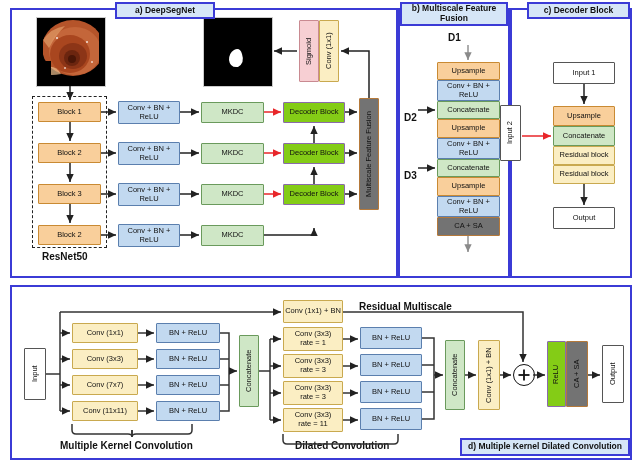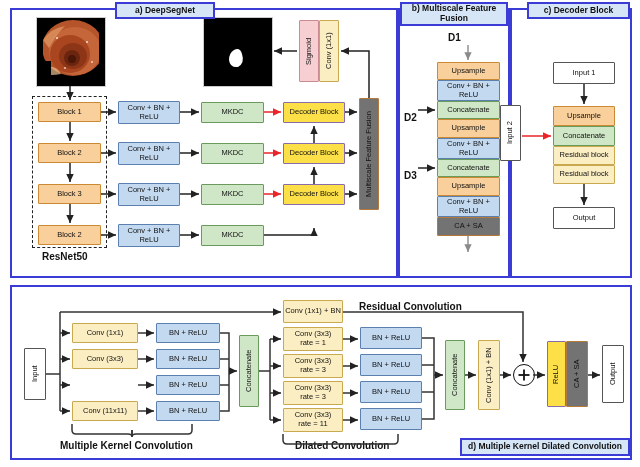--- a/index.html
+++ b/index.html
@@ -10,21 +10,21 @@
   .panel-title{position:absolute;background:#d6e6f7;border:2px solid #3b3bd6;box-sizing:border-box;
     font-size:8.5px;font-weight:bold;color:#111;display:flex;align-items:center;justify-content:center;
     text-align:center;line-height:1.15;z-index:30;}
 
   .box{position:absolute;box-sizing:border-box;display:flex;align-items:center;justify-content:center;
     text-align:center;font-size:7.5px;color:#111;line-height:1.15;border-radius:1px;}
   .b-orange{background:#f9cf9b;border:1px solid #c98a33;}
   .b-orange2{background:#737373;border:1px solid #b5793a;}
   .b-blue{background:#c2d9f0;border:1px solid #5b7fae;}
   .b-green{background:#cfe7c6;border:1px solid #6a9a5c;}
-  .b-purple{background:#fde047;border:1px solid #8a6bab;}
+  .b-purple{background:#84cc16;border:1px solid #8a6bab;}
   .b-pink{background:#f7cfd3;border:1px solid #c98a91;}
   .b-yellow{background:#fbeec3;border:1px solid #c9a94f;}
   .b-white{background:#ffffff;border:1.5px solid #555;}
   .b-plain{background:#ffffff;border:1px solid #555;}
 
   .vtext{writing-mode:vertical-rl;transform:rotate(180deg);white-space:nowrap;}
 
   .lbl{position:absolute;font-size:10px;font-weight:bold;color:#111;white-space:nowrap;}
 
   .dashbox{position:absolute;border:1.6px dashed #222;box-sizing:border-box;}
@@ -128,24 +128,25 @@
   <div class="box b-orange" style="left:553px;top:106px;width:62px;height:20px;">Upsample</div>
   <div class="box b-green" style="left:553px;top:126px;width:62px;height:20px;">Concatenate</div>
   <div class="box b-yellow" style="left:553px;top:146px;width:62px;height:19px;">Residual block</div>
   <div class="box b-yellow" style="left:553px;top:165px;width:62px;height:19px;">Residual block</div>
 
   <div class="box b-white" style="left:553px;top:207px;width:62px;height:22px;">Output</div>
 
   <div class="box b-plain vtext" style="left:24px;top:348px;width:22px;height:52px;">Input</div>
 
   <div class="box b-yellow" style="left:283px;top:300px;width:60px;height:23px;">Conv (1x1) + BN</div>
-  <div class="lbl" style="left:359px;top:301px;">Residual Convolution</div>
+  <div class="lbl" style="left:359px;top:301px;">Residual Multiscale</div>
 
   <div class="box b-yellow" style="left:72px;top:323px;width:66px;height:20px;">Conv (1x1)</div>
   <div class="box b-yellow" style="left:72px;top:349px;width:66px;height:20px;">Conv (3x3)</div>
+  <div class="box b-yellow" style="left:72px;top:375px;width:66px;height:20px;">Conv (7x7)</div>
   <div class="box b-yellow" style="left:72px;top:401px;width:66px;height:20px;">Conv (11x11)</div>
 
   <div class="box b-blue" style="left:156px;top:323px;width:64px;height:20px;">BN + ReLU</div>
   <div class="box b-blue" style="left:156px;top:349px;width:64px;height:20px;">BN + ReLU</div>
   <div class="box b-blue" style="left:156px;top:375px;width:64px;height:20px;">BN + ReLU</div>
   <div class="box b-blue" style="left:156px;top:401px;width:64px;height:20px;">BN + ReLU</div>
 
   <div class="box b-green vtext" style="left:239px;top:335px;width:20px;height:72px;">Concatenate</div>
 
   <div class="stack" style="left:283px;top:327px;width:60px;height:24px;">

